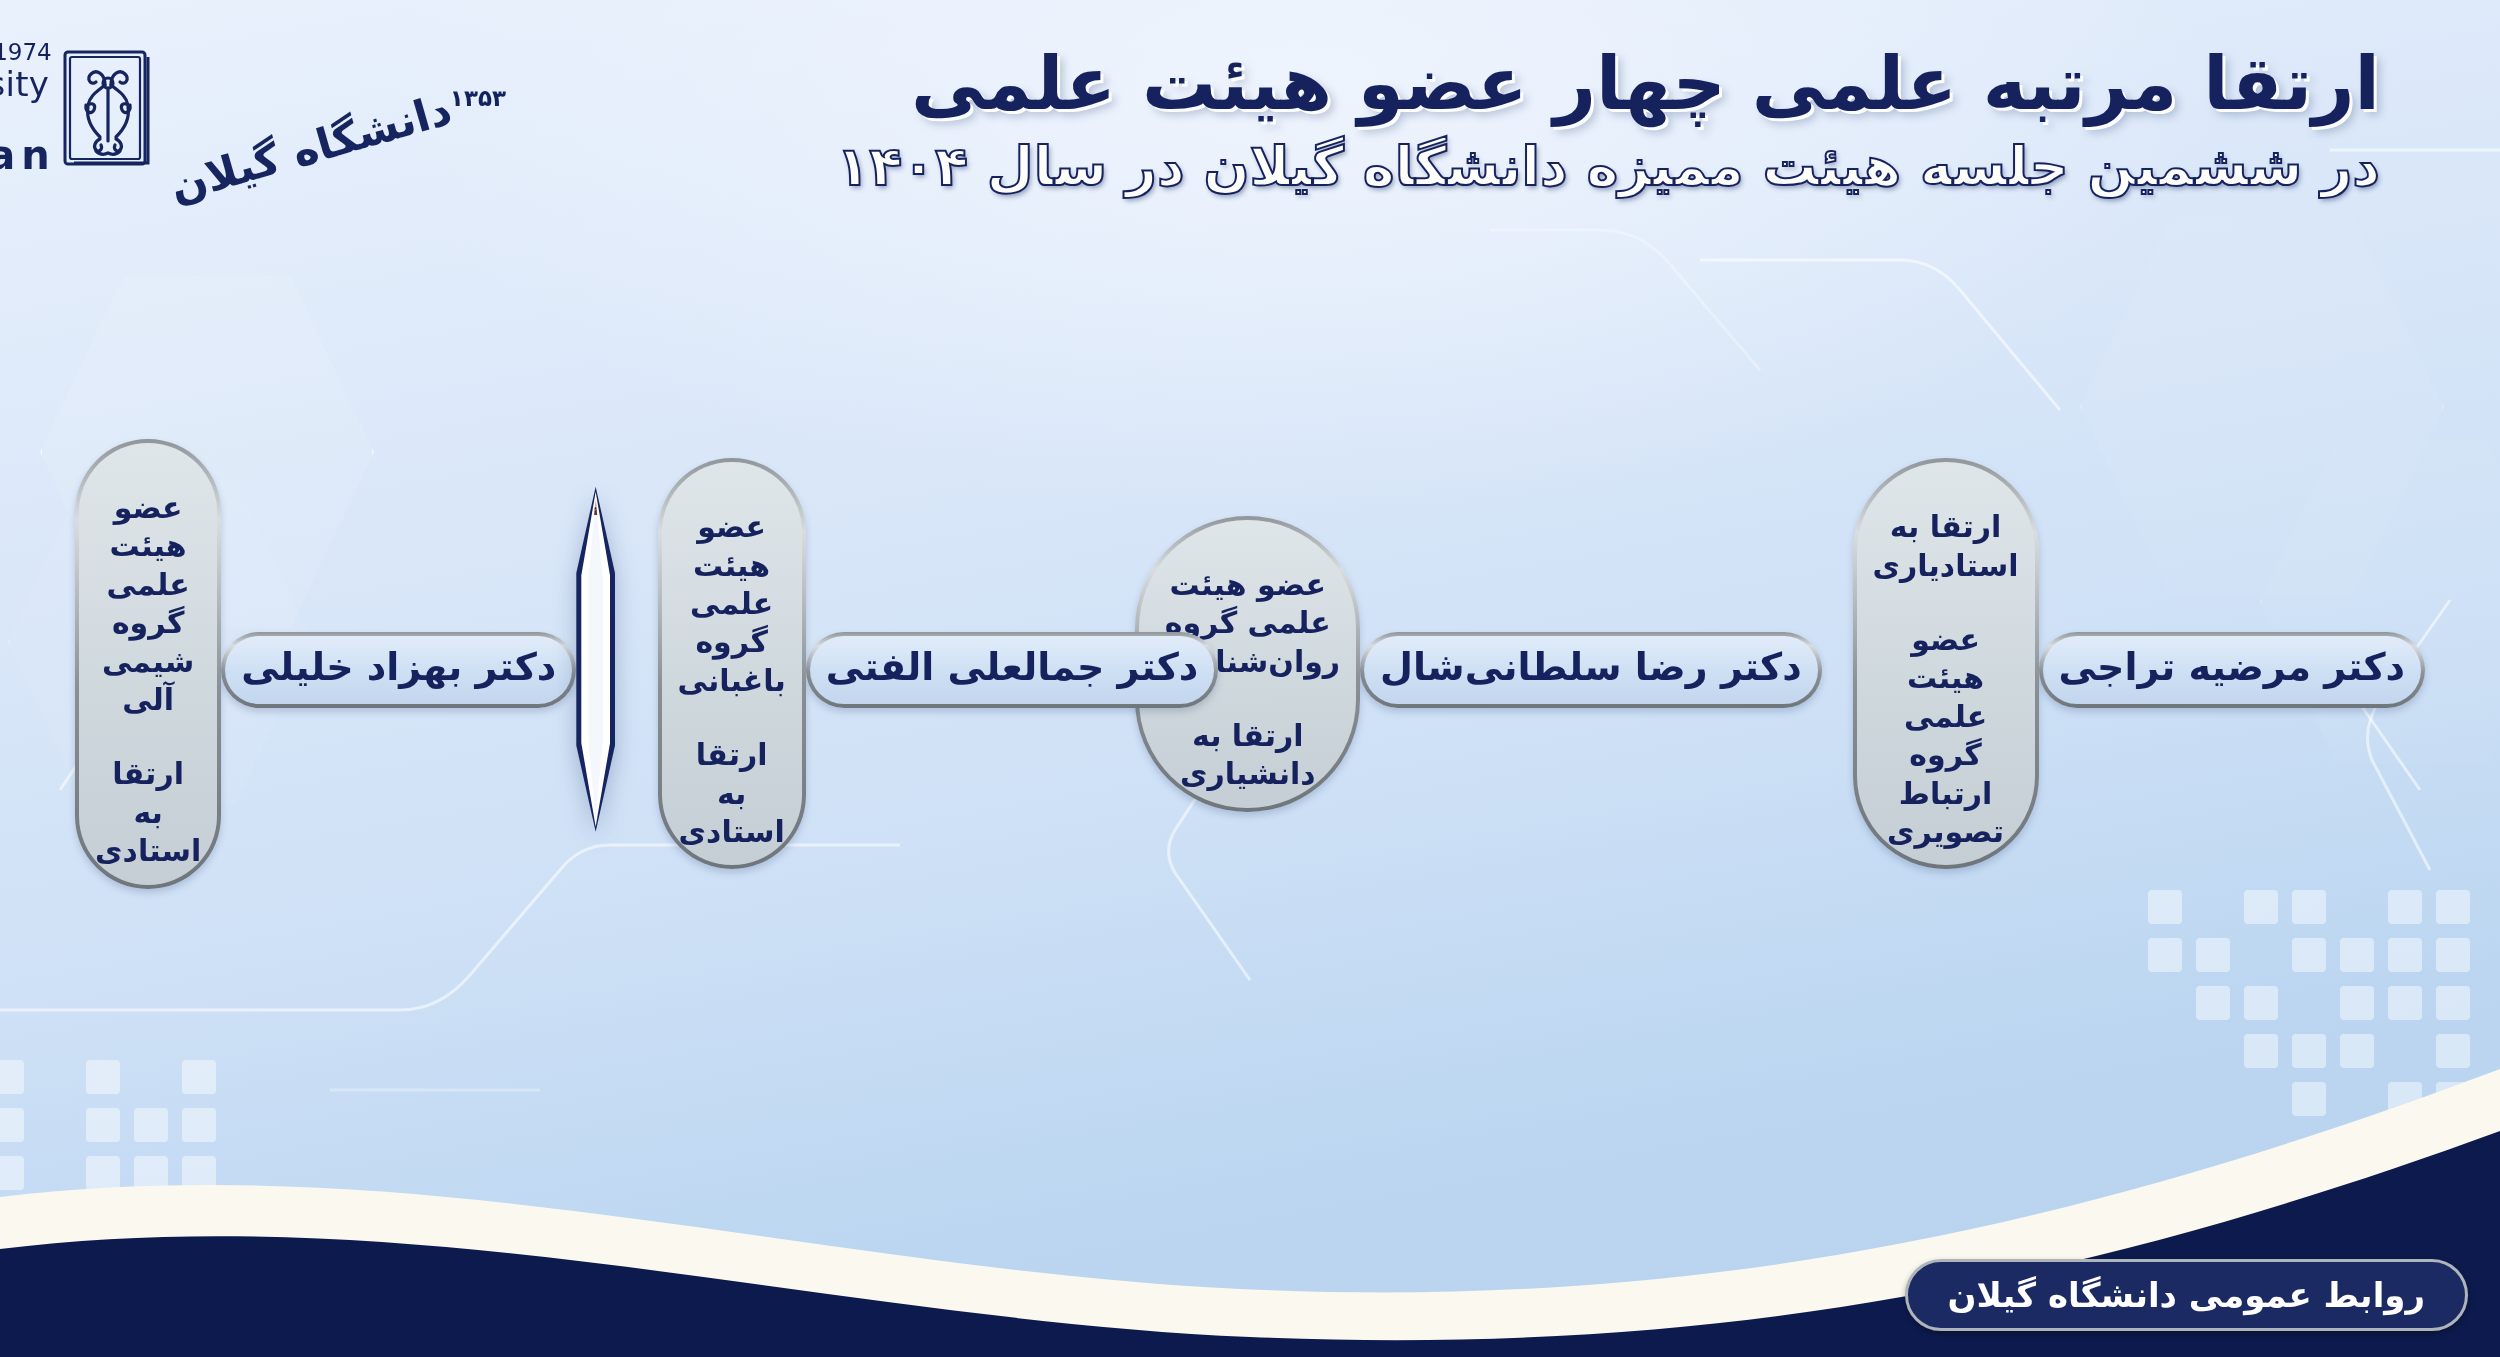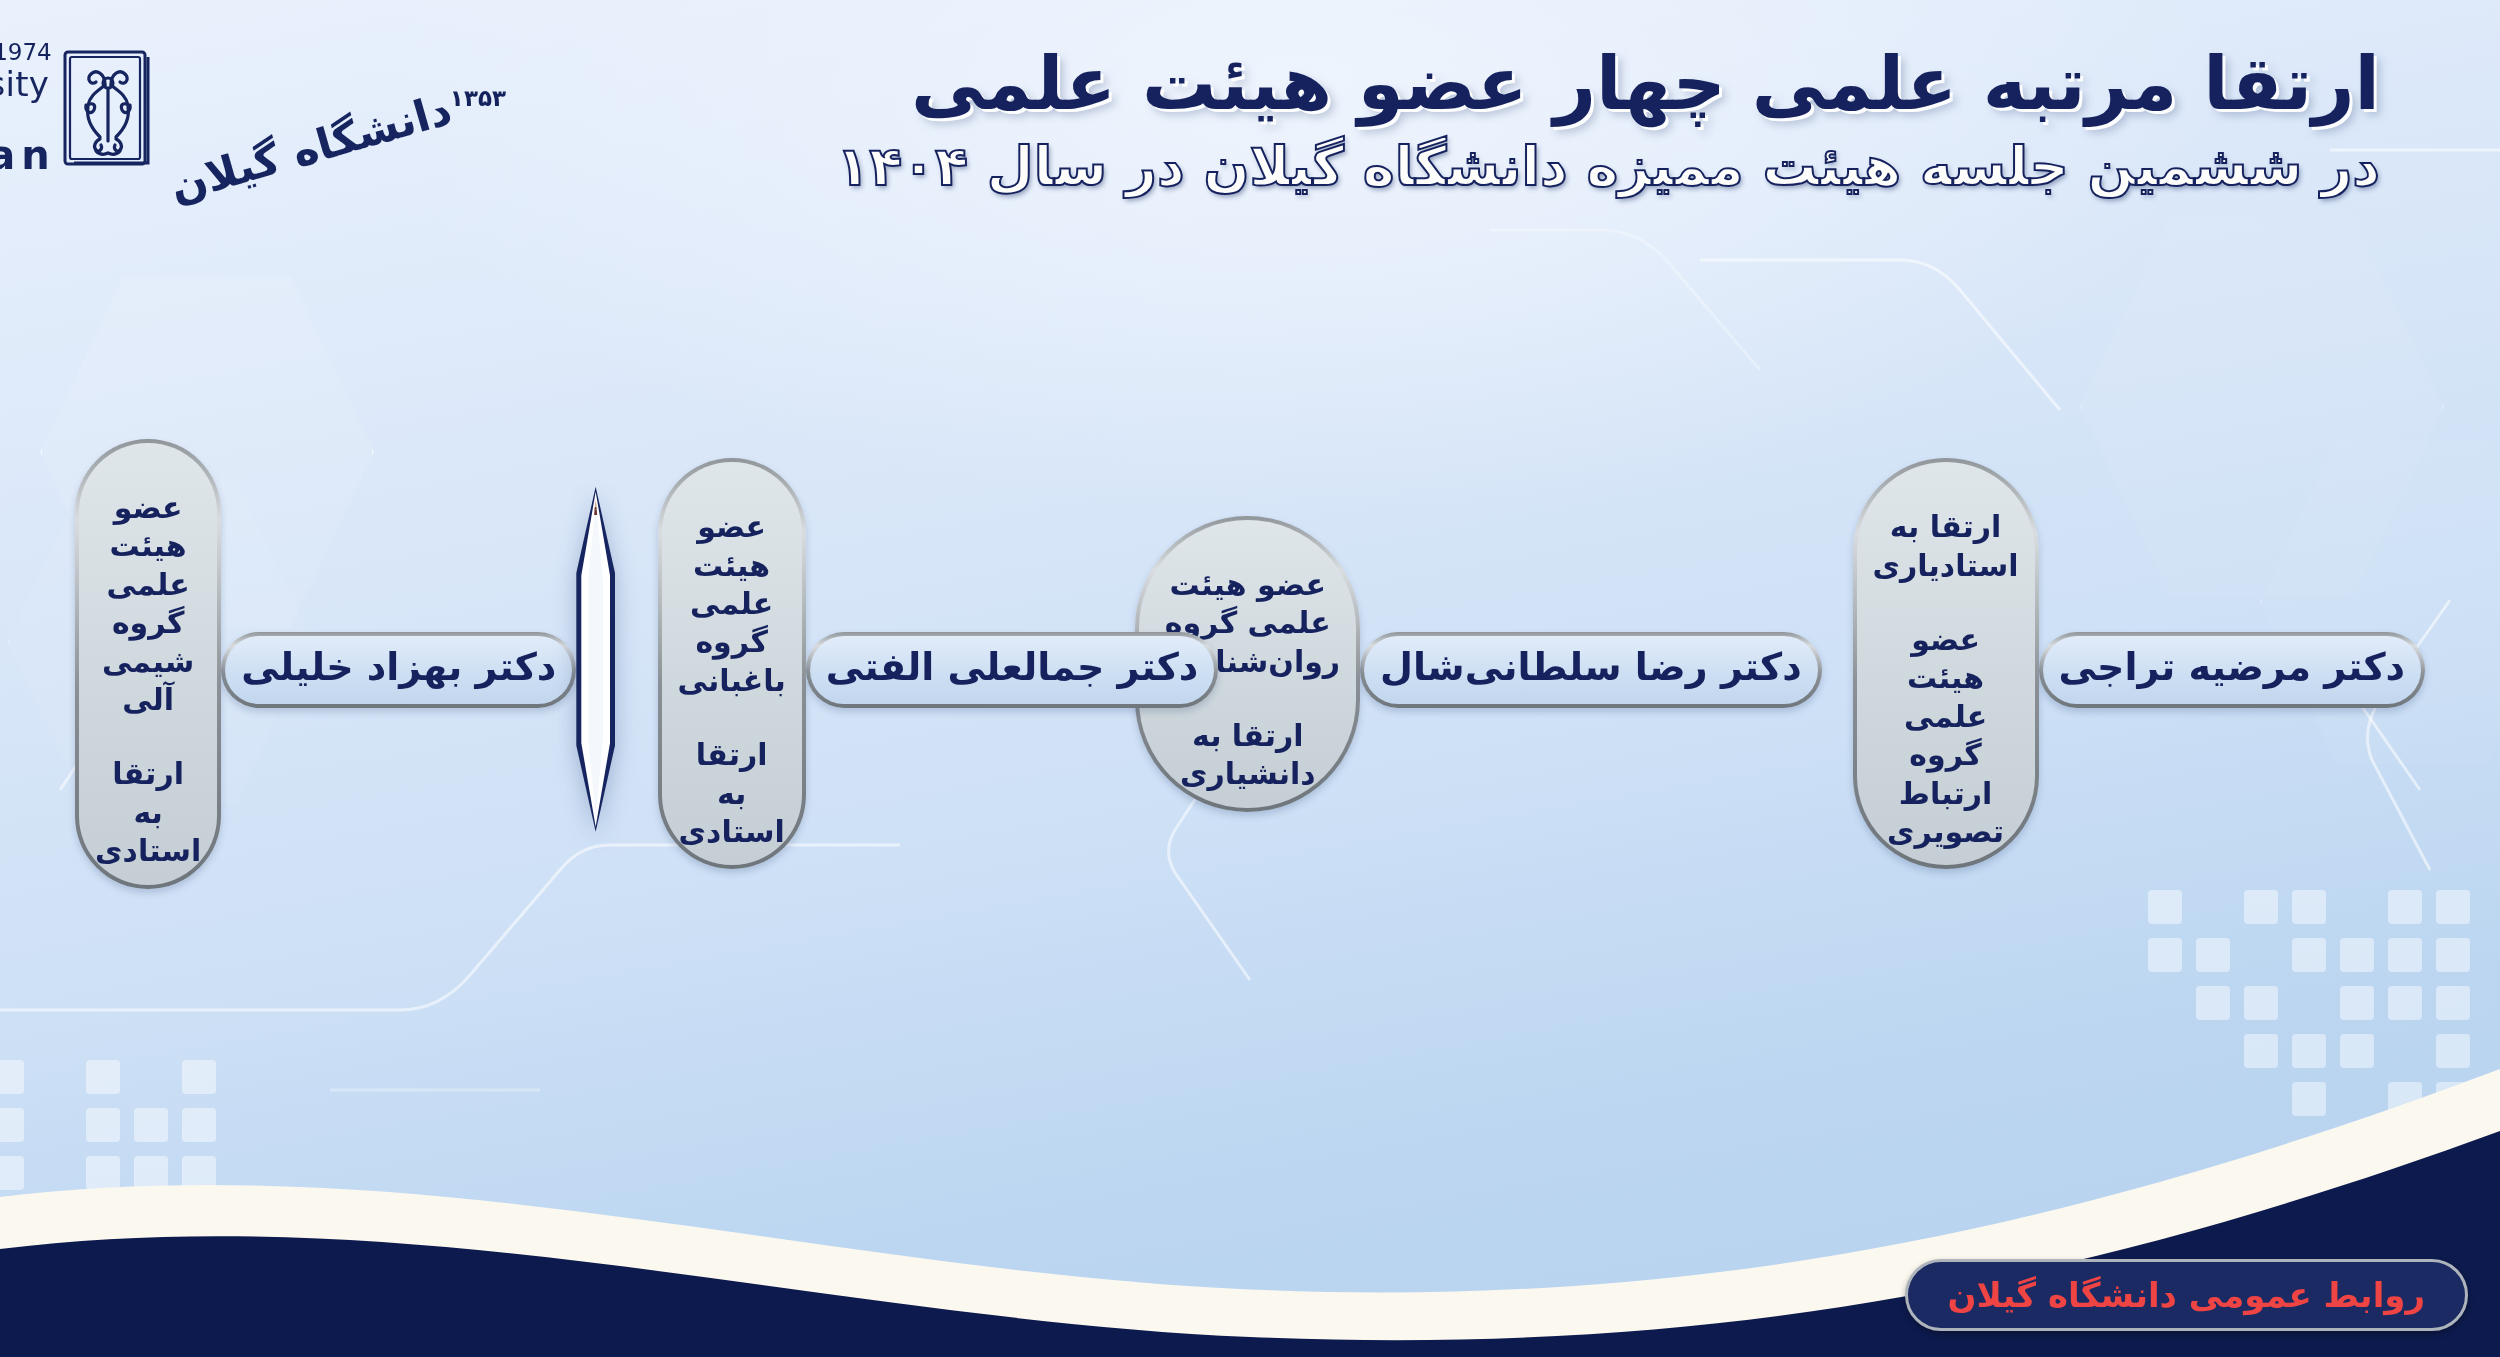--- a/index.html
+++ b/index.html
@@ -103,21 +103,21 @@
   .waves{position:absolute;left:0;bottom:0;width:2500px;height:460px;}
 
   
   .foot-left{position:absolute;left:32px;bottom:26px;
     border:3px solid #aeb4bb;border-radius:999px;background:#22306b;
     padding:13px 46px;box-shadow:0 3px 6px rgba(0,0,0,.3);}
   .foot-left span{font-size:33px;font-weight:700;color:#ffffff;letter-spacing:.4px;direction:ltr;display:block;}
   .foot-right{position:absolute;right:32px;bottom:26px;
     border:3px solid #aeb4bb;border-radius:999px;background:#1b2a63;
     padding:13px 40px;box-shadow:0 3px 6px rgba(0,0,0,.3);}
-  .foot-right span{font-size:34px;font-weight:700;color:#ef4444;}
+  .foot-right span{font-size:34px;font-weight:700;color:#ffffff;}
 </style>
 </head>
 <body>
 
 <div class="poster">
 
   <div class="hexline h1"></div>
   <div class="hexline h2"></div>
   <div class="hexline h3"></div>
   <div class="hexline h4"></div>

